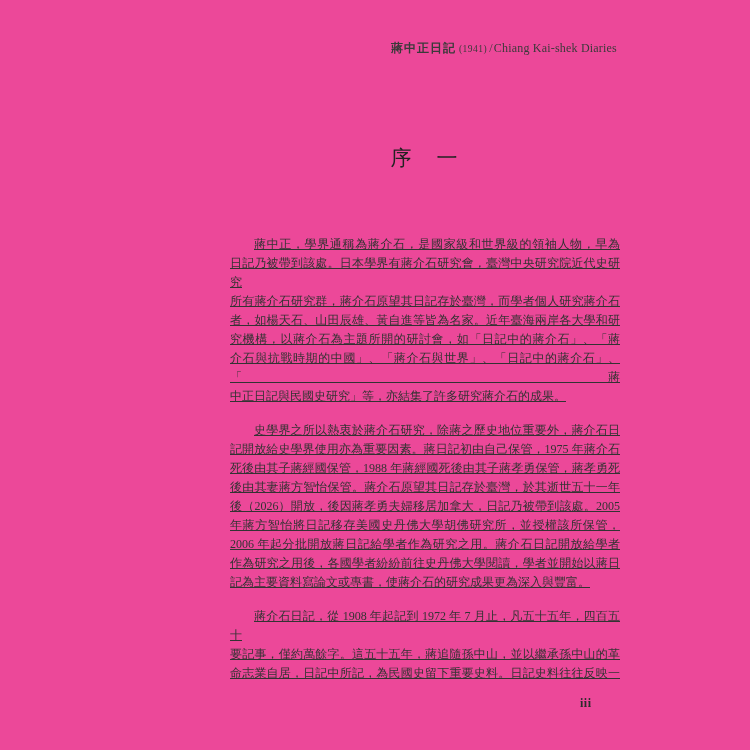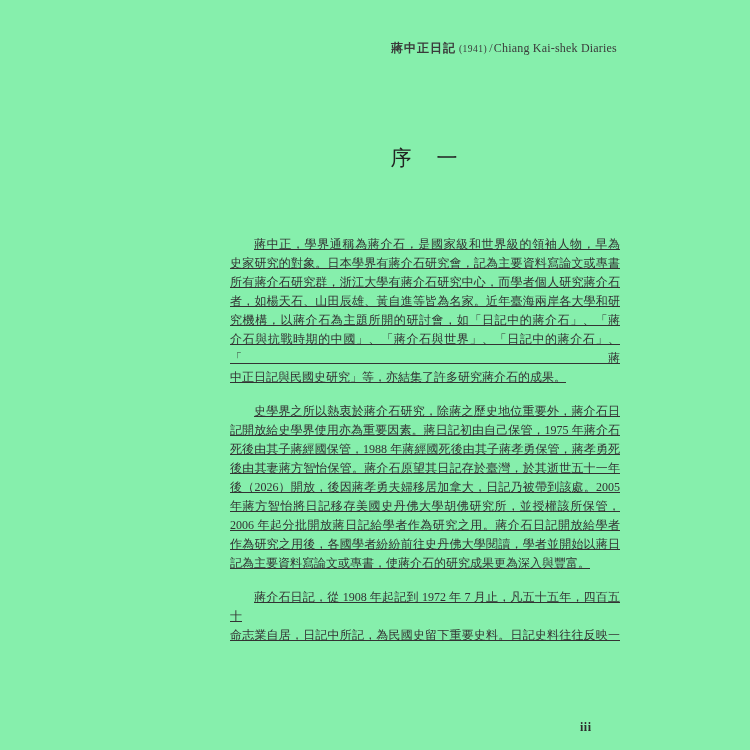--- a/index.html
+++ b/index.html
@@ -5,21 +5,21 @@
   html, body {
     margin: 0;
     padding: 0;
     background: #e8e8e8;
   }
   .page {
     position: relative;
     width: 750px;
     height: 750px;
     margin: 0 auto;
-    background: #86efac;
+    background: #ec4899;
     overflow: hidden;
     font-family: "Liberation Serif", "DejaVu Serif", serif;
     color: #2f2f2f;
   }
   .running-header {
     position: absolute;
     top: 40px;
     right: 133px;
     font-size: 12px;
     letter-spacing: 0.2px;
@@ -67,21 +67,21 @@
     white-space: normal;
   }
   .line.full {
     text-align-last: justify;
   }
   .line.indent {
     text-indent: 2em;
   }
   .folio {
     position: absolute;
-    top: 720px;
+    top: 696px;
     left: 580px;
     font-size: 12px;
     font-weight: bold;
     letter-spacing: 0.5px;
     color: #2c2c2c;
   }
 </style>
 </head>
 <body>
 
@@ -89,39 +89,40 @@
 
   <div class="running-header">
     <span class="cjk">蔣中正日記</span><span class="year">(1941)</span><span class="divider">/</span><span class="en">Chiang Kai-shek Diaries</span>
   </div>
 
   <div class="section-title">序　一</div>
 
   <div class="body-text">
       <div class="paragraph">
         <div class="line indent full">蔣中正，學界通稱為蔣介石，是國家級和世界級的領袖人物，早為</div>
-        <div class="line full">史家研究的對象。日本學界有蔣介石研究會，記為主要資料寫論文或專書</div>
-        <div class="line full">所有蔣介石研究群，浙江大學有蔣介石研究中心，而學者個人研究蔣介石</div>
+        <div class="line full">日記乃被帶到該處。日本學界有蔣介石研究會，臺灣中央研究院近代史研究</div>
+        <div class="line full">所有蔣介石研究群，蔣介石原望其日記存於臺灣，而學者個人研究蔣介石</div>
         <div class="line full">者，如楊天石、山田辰雄、黃自進等皆為名家。近年臺海兩岸各大學和研</div>
         <div class="line full">究機構，以蔣介石為主題所開的研討會，如「日記中的蔣介石」、「蔣</div>
         <div class="line full">介石與抗戰時期的中國」、「蔣介石與世界」、「日記中的蔣介石」、「蔣</div>
         <div class="line">中正日記與民國史研究」等，亦結集了許多研究蔣介石的成果。</div>
       </div>
       <div class="paragraph">
         <div class="line indent full">史學界之所以熱衷於蔣介石研究，除蔣之歷史地位重要外，蔣介石日</div>
         <div class="line full">記開放給史學界使用亦為重要因素。蔣日記初由自己保管，1975 年蔣介石</div>
         <div class="line full">死後由其子蔣經國保管，1988 年蔣經國死後由其子蔣孝勇保管，蔣孝勇死</div>
         <div class="line full">後由其妻蔣方智怡保管。蔣介石原望其日記存於臺灣，於其逝世五十一年</div>
         <div class="line full">後（2026）開放，後因蔣孝勇夫婦移居加拿大，日記乃被帶到該處。2005</div>
         <div class="line full">年蔣方智怡將日記移存美國史丹佛大學胡佛研究所，並授權該所保管，</div>
         <div class="line full">2006 年起分批開放蔣日記給學者作為研究之用。蔣介石日記開放給學者</div>
         <div class="line full">作為研究之用後，各國學者紛紛前往史丹佛大學閱讀，學者並開始以蔣日</div>
         <div class="line">記為主要資料寫論文或專書，使蔣介石的研究成果更為深入與豐富。</div>
       </div>
       <div class="paragraph">
         <div class="line indent full">蔣介石日記，從 1908 年起記到 1972 年 7 月止，凡五十五年，四百五十</div>
+        <div class="line full">要記事，僅約萬餘字。這五十五年，蔣追隨孫中山，並以繼承孫中山的革</div>
         <div class="line full">命志業自居，日記中所記，為民國史留下重要史料。日記史料往往反映一</div>
       </div>
     </div>
 
   <div class="folio">iii</div>
 
 </div>
 
 </body></html>

